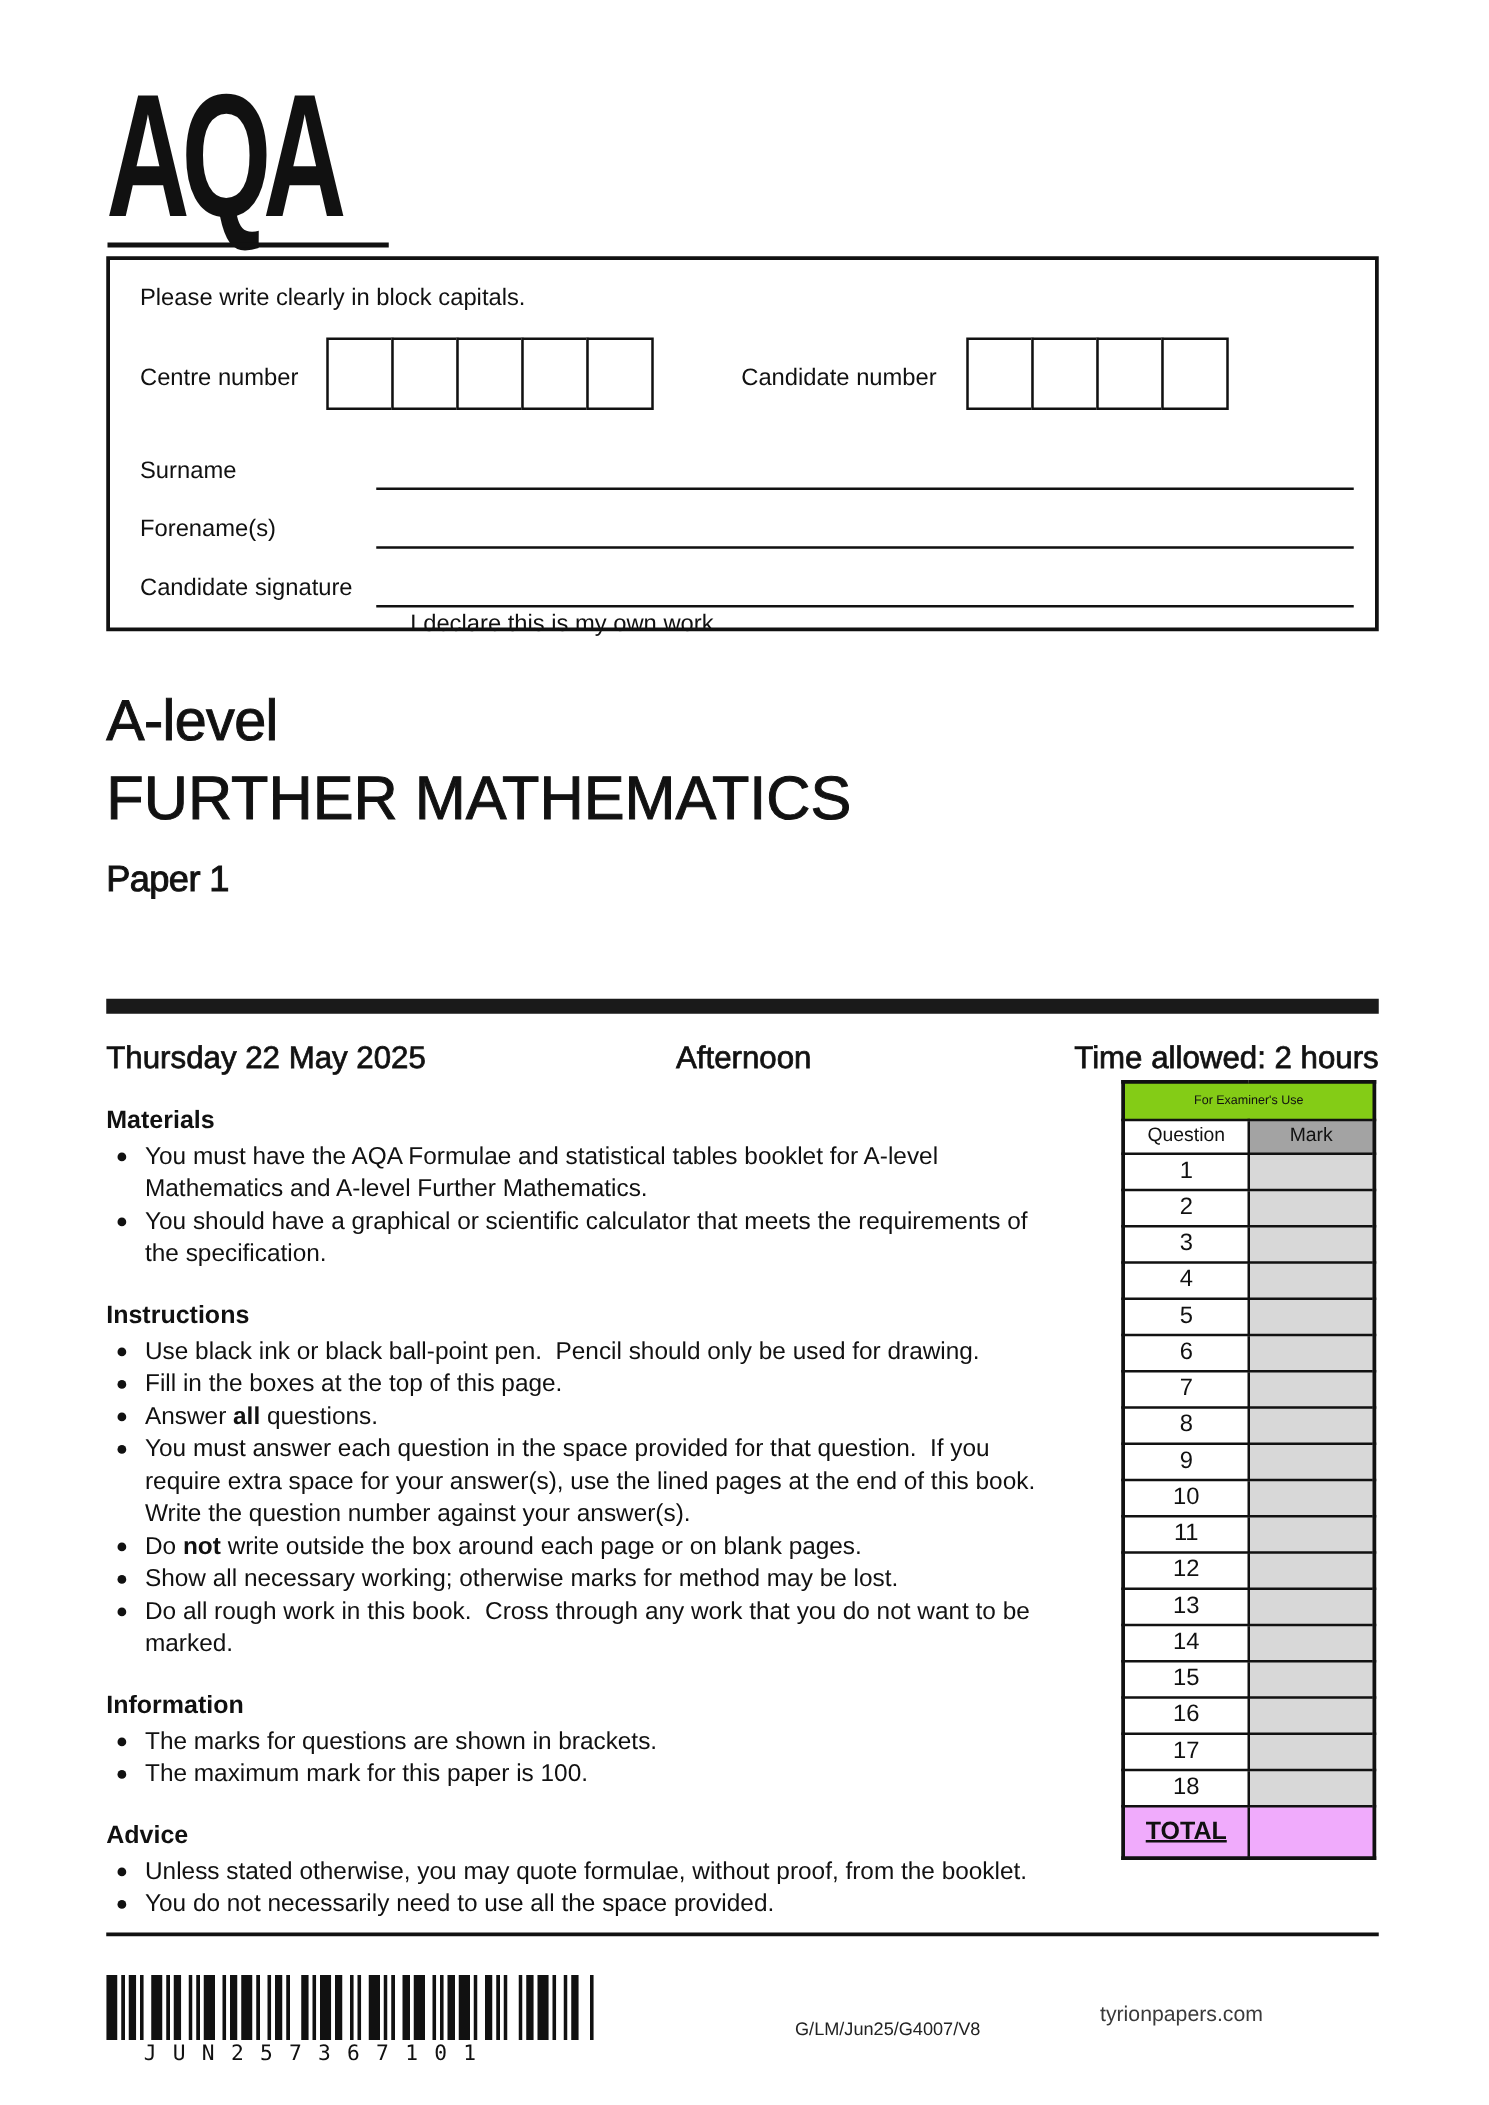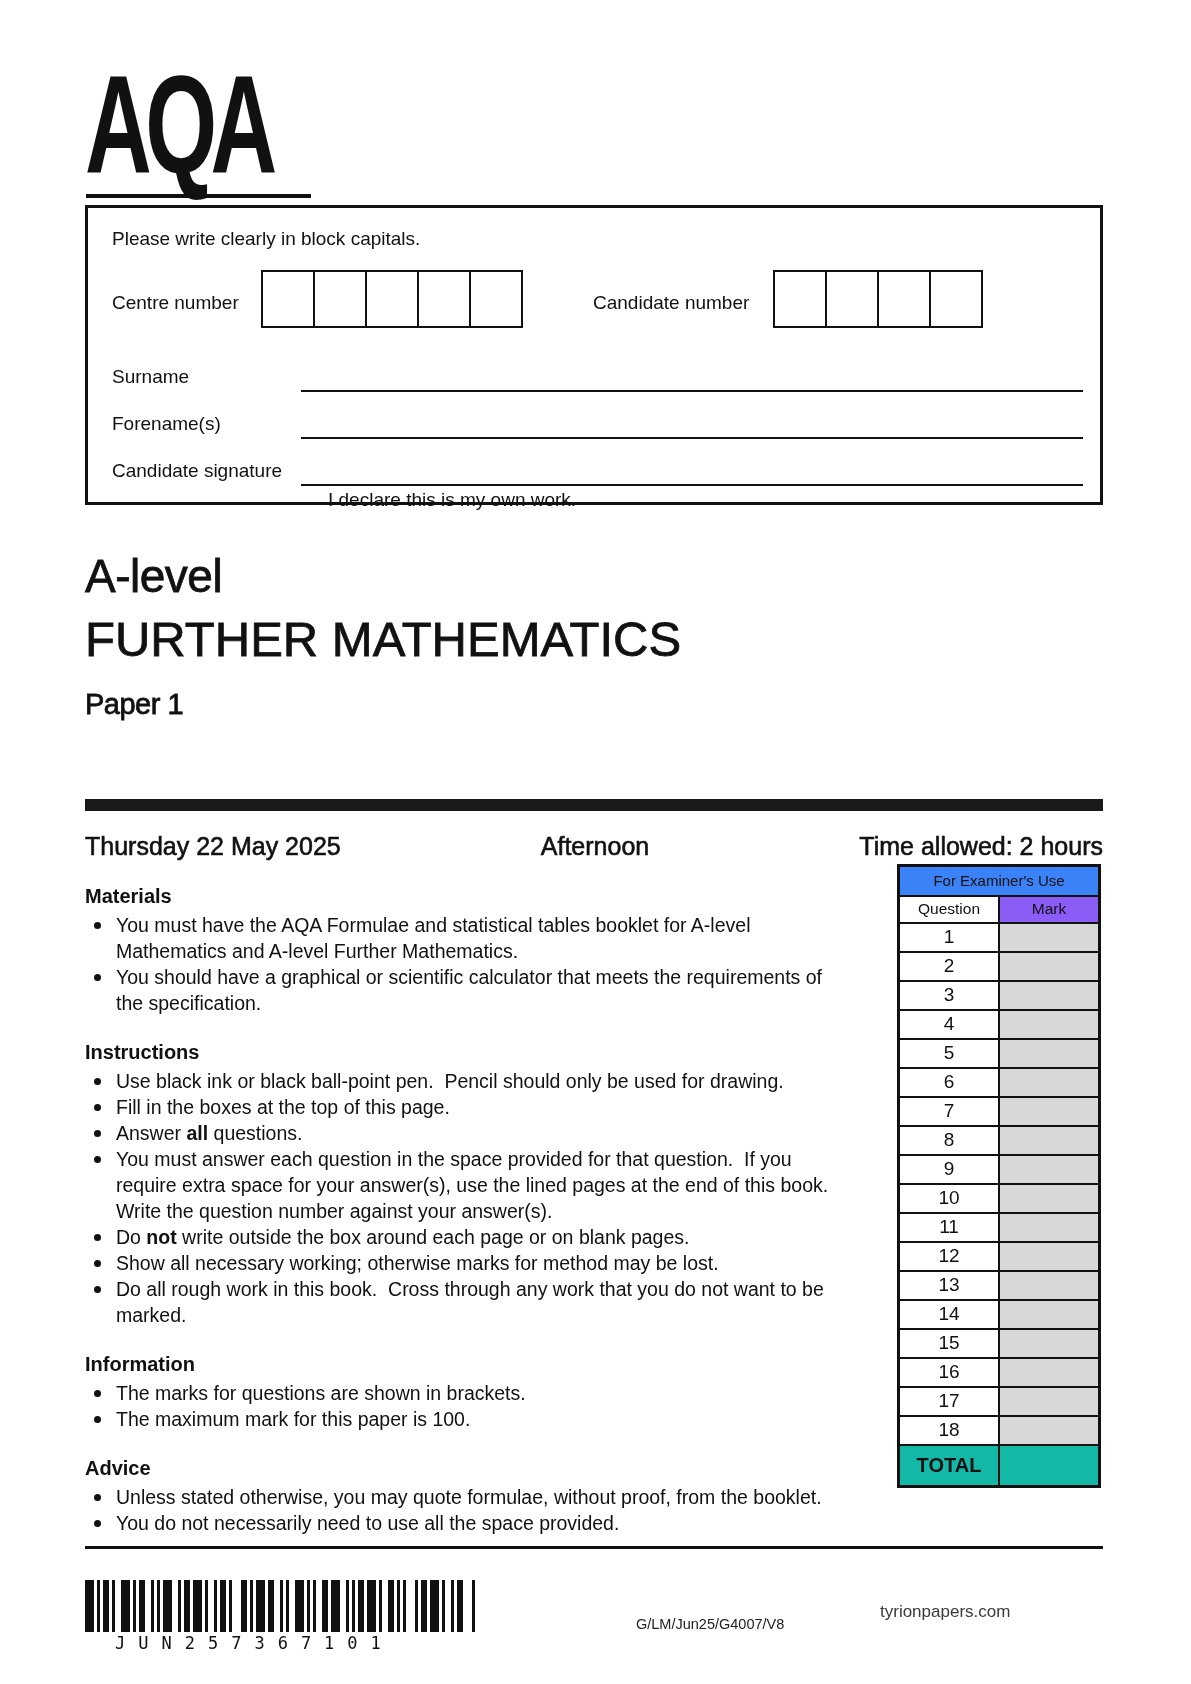--- a/index.html
+++ b/index.html
@@ -57,26 +57,26 @@
   .leftcol h3{font-size:20px;line-height:28px;margin:0 0 2px 0;font-weight:700;}
   .leftcol ul{list-style:none;margin:0 0 22px 0;padding:0;}
   .leftcol li{position:relative;padding-left:31px;}
   .dot{position:absolute;left:9px;top:10px;width:7px;height:7px;border-radius:50%;background:#111;}
   .li-text{display:block;white-space:pre-wrap;}
   .li-text b{font-weight:700;}
   
   .extable-wrap{position:absolute;left:897px;top:864px;}
   table.extable{border-collapse:collapse;width:204px;table-layout:fixed;border:3px solid #111;}
   table.extable td{border:2px solid #111;padding:0;text-align:center;box-sizing:border-box;}
-  .ex-title{background:#3b82f6;font-size:15px;height:30px;}
+  .ex-title{background:#84cc16;font-size:10px;height:30px;}
   .ex-colhead{font-size:15.5px;height:27px;}
-  .ex-colhead.mark{background:#8b5cf6;}
+  .ex-colhead.mark{background:#a3a3a3;}
   .qcell{font-size:19px;height:29px;background:#fff;}
   .mcell{background:#d8d8d8;}
-  .total-row td{border-top:3px solid #111;height:42px;background:#14b8a6;}
+  .total-row td{border-top:3px solid #111;height:42px;background:#f0abfc;text-decoration:underline;}
   .total-label{font-weight:700;font-size:20px;}
   
   .bottom-rule{position:absolute;left:85px;top:1546px;width:1018px;height:3px;background:#111;}
   .barcode{position:absolute;left:85px;top:1580px;width:400px;}
   .bars{display:flex;height:52px;width:392px;overflow:hidden;}
   .bbar{background:#111;height:100%;flex:none;}
   .bgap{background:#fff;height:100%;flex:none;}
   .barcode-text{margin-top:1px;margin-left:30px;font-family:"DejaVu Sans Mono", monospace;font-size:17px;letter-spacing:13px;}
   .print-code{position:absolute;left:636px;top:1616px;font-size:14.5px;color:#222;}
   .paper-ref{position:absolute;left:85px;top:1604px;width:1018px;text-align:right;font-size:41px;font-weight:700;font-style:italic;letter-spacing:-1px;z-index:1;}

